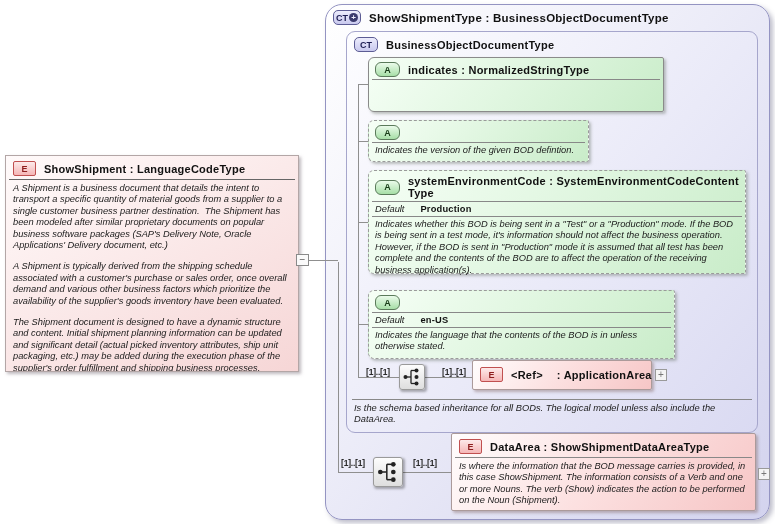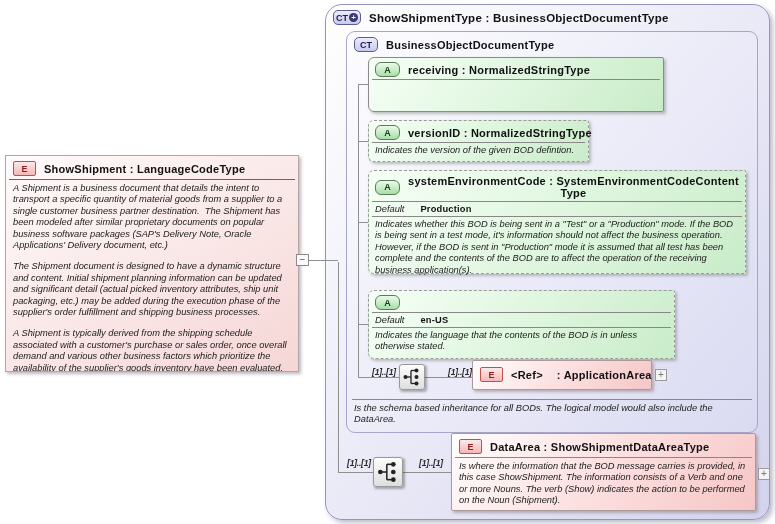--- a/index.html
+++ b/index.html
@@ -37,43 +37,43 @@
 
   
   .toggle{position:absolute;width:13px;height:12px;background:#fafafa;border:1px solid #8a8a8a;
           color:#555;font-size:10px;line-height:9px;text-align:center;z-index:6;}
   .expand{position:absolute;width:12px;height:12px;background:#f4f4f4;border:1px solid #9a9a9a;
           color:#777;font-size:10px;line-height:10px;text-align:center;z-index:6;}
 
   
   .hline,.vline{position:absolute;background:#8f8f8f;z-index:1;}
   .hline{height:1px;} .vline{width:1px;}
-  .card{position:absolute;font-size:8.5px;font-weight:700;font-style:italic;color:#2a2a2a;
-        letter-spacing:-.2px;z-index:2;white-space:nowrap;margin-left:6px;}
+  .card{position:absolute;font-size:8.5px;font-weight:700;color:#2a2a2a;
+        letter-spacing:-.2px;z-index:2;white-space:nowrap;}
 
   
   #outer-box{position:absolute;left:325px;top:4px;width:445px;height:516px;
              background:linear-gradient(130deg,#ffffff 0%,#ececf8 45%,#d3d3ee 100%);
              border:1px solid #9494c2;border-radius:17px;box-shadow:3px 3px 5px rgba(110,110,140,.45);}
   #inner-box{position:absolute;left:20px;top:26px;width:412px;height:402px;
              background:linear-gradient(130deg,#fdfdff 0%,#eaeaf8 55%,#dadaf2 100%);
              border:1px solid #a6a6cc;border-radius:9px;}
 
   
   .attr{position:absolute;background:linear-gradient(130deg,#f6fff6 0%,#e2f7e2 45%,#c9ecc9 100%);
         border:1px solid #8a8a8a;border-radius:6px 2px 2px 6px;
         box-shadow:2px 2px 3px rgba(110,120,110,.45);z-index:3;}
   .attr.optional{border-style:dashed;border-color:#9a9a9a;}
   .attr .box-header{padding:4px 6px 2px 6px;}
   .attr .desc{padding:2px 6px;}
   .attr .sep{border-top-color:#888;}
   .defrow{display:flex;align-items:center;gap:16px;padding:2px 6px;font-size:9.3px;}
   .deflabel{font-style:italic;color:#222;}
   .defvalue{font-weight:700;color:#111;letter-spacing:.2px;}
-  .wrap-center{white-space:normal;word-break:break-all;text-align:center;width:100%;}
+  .wrap-center{white-space:normal;word-break:break-all;text-align:left;width:100%;}
 
   
   .pinkbox{position:absolute;background:linear-gradient(130deg,#fffdfd 0%,#fce0e0 50%,#f6c6c6 100%);
            border:1px solid #ab9a9a;border-radius:2px;
            box-shadow:2px 2px 3px rgba(140,115,115,.5);z-index:3;}
   .pinkbox .sep{border-top-color:#888;}
 
   
   .seq{position:absolute;background:linear-gradient(#fdfdfd,#dedede);border:1px solid #9a9a9a;
        border-radius:3px;box-shadow:1.5px 1.5px 2.5px rgba(0,0,0,.3);z-index:4;
@@ -89,22 +89,22 @@
 <div class="stage">
 
   <div class="ebox" id="left-box">
     <div class="box-header">
       <span class="badge e">E</span>
       <span class="box-title">ShowShipment : LanguageCodeType</span>
     </div>
     <div class="sep"></div>
     <div class="desc">
       <p>A Shipment is a business document that details the intent to transport a specific quantity of material goods from a supplier to a single customer business partner destination.  The Shipment has been modeled after similar proprietary documents on popular business software packages (SAP's Delivery Note, Oracle Applications' Delivery document, etc.)</p>
+      <p>A Shipment is typically derived from the shipping schedule associated with a customer's purchase or sales order, once overall demand and various other business factors which prioritize the availability of the supplier's goods inventory have been evaluated.</p>
       <p>The Shipment document is designed to have a dynamic structure and content. Initial shipment planning information can be updated and significant detail (actual picked inventory attributes, ship unit packaging, etc.) may be added during the execution phase of the supplier's order fulfillment and shipping business processes.</p>
-      <p>A Shipment is typically derived from the shipping schedule associated with a customer's purchase or sales order, once overall demand and various other business factors which prioritize the availability of the supplier's goods inventory have been evaluated.</p>
 
     </div>
   </div>
 
   <div class="toggle" style="left:296px;top:254px;">−</div>
   <div class="hline" style="left:309px;top:260px;width:29px;"></div>
 
   <div id="outer-box">
     <div class="box-header">
       <span class="badge ct">
@@ -122,29 +122,28 @@
 
       <div class="vline" style="left:11px;top:52px;height:293px;"></div>
       <div class="hline" style="left:11px;top:52px;width:10px;"></div>
       <div class="hline" style="left:11px;top:109px;width:10px;"></div>
       <div class="hline" style="left:11px;top:190px;width:10px;"></div>
       <div class="hline" style="left:11px;top:292px;width:10px;"></div>
 
       <div class="attr" style="left:21px;top:25px;width:296px;height:55px;">
         <div class="box-header">
           <span class="badge a">A</span>
-          <span class="box-title">receiving : NormalizedStringType</span>
+          <span class="box-title">indicates : NormalizedStringType</span>
         </div>
         <div class="sep"></div>
       </div>
 
       <div class="attr optional" style="left:21px;top:88px;width:221px;height:42px;">
         <div class="box-header">
           <span class="badge a">A</span>
-          <span class="box-title">versionID : NormalizedStringType</span>
         </div>
         <div class="sep"></div>
         <div class="desc">Indicates the version of the given BOD defintion.</div>
       </div>
 
       <div class="attr optional" style="left:21px;top:138px;width:378px;height:104px;">
         <div class="box-header">
           <span class="badge a">A</span>
           <span class="box-title wrap-center">systemEnvironmentCode : SystemEnvironmentCodeContentType</span>
         </div>
@@ -188,21 +187,21 @@
 
       <div class="pinkbox" style="left:125px;top:328px;width:180px;height:30px;">
         <div class="box-header" style="padding-top:6px;">
           <span class="badge e">E</span>
           <span class="box-title">&lt;Ref&gt;</span>
           <span class="box-title" style="margin-left:6px;">: ApplicationArea</span>
         </div>
       </div>
       <div class="expand" style="left:308px;top:337px;">+</div>
 
-      <div class="annotation">Is the schema based inheritance for all BODs. The logical model would also include the DataArea.</div>
+      <div class="annotation">Is the schema based inheritance for all BODs. The logical model unless also include the DataArea.</div>
     </div>
 
     <div class="vline" style="left:12px;top:257px;height:210px;"></div>
     <div class="hline" style="left:12px;top:467px;width:113px;"></div>
     <div class="card" style="left:15px;top:453px;">[1]..[1]</div>
     <div class="seq" style="left:47px;top:452px;width:30px;height:30px;">
       <svg width="26" height="26" viewBox="0 0 22 22">
         <line x1="5" y1="11" x2="10" y2="11" stroke="#222" stroke-width="1.3"></line>
         <line x1="10" y1="4.5" x2="10" y2="17.5" stroke="#222" stroke-width="1.3"></line>
         <line x1="10" y1="4.5" x2="14" y2="4.5" stroke="#222" stroke-width="1.3"></line>

